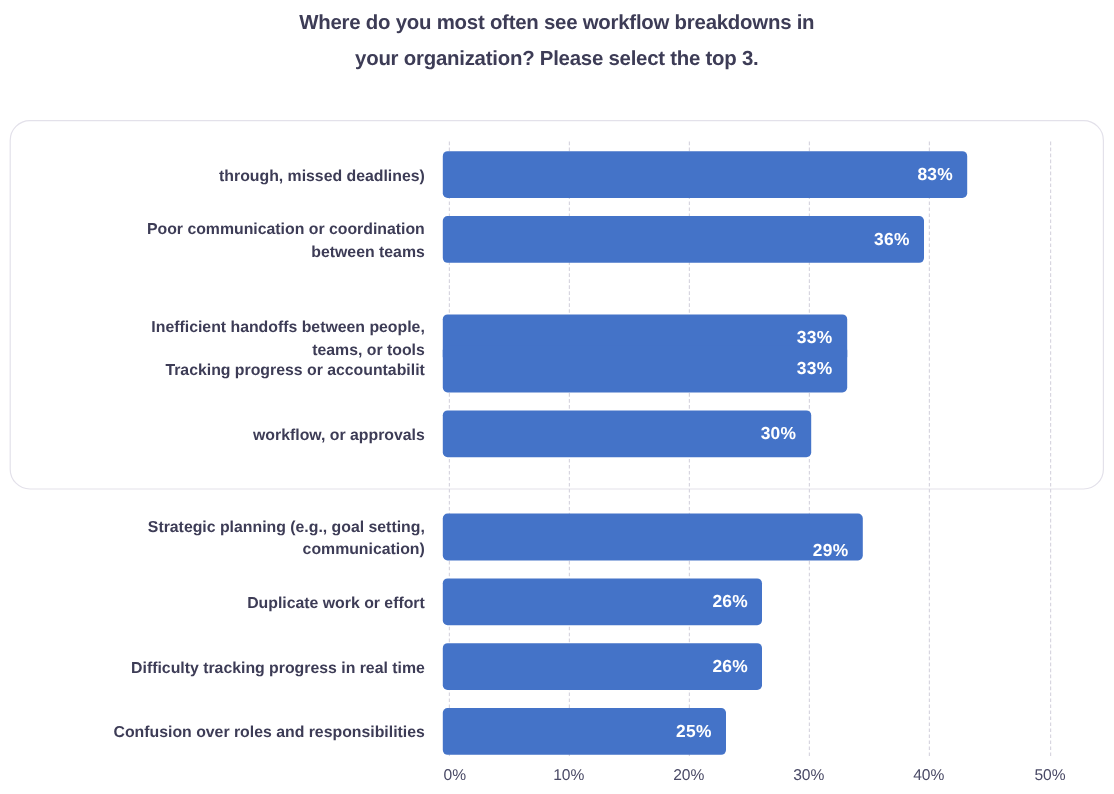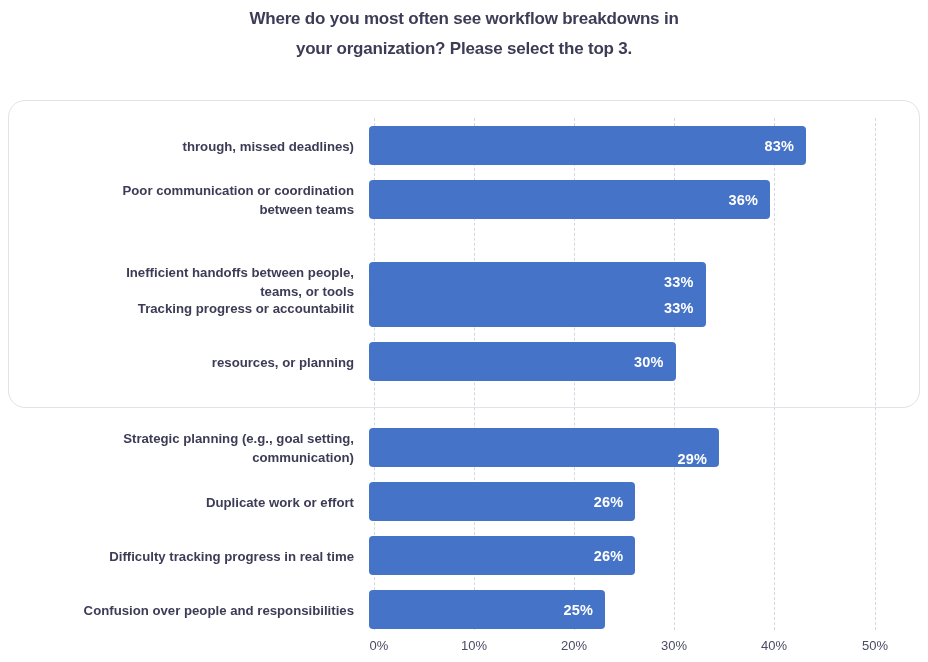--- a/index.html
+++ b/index.html
@@ -184,21 +184,21 @@
         <div class="row" style="top: 288px;">
           <div class="row-label">
             <div>Tracking progress or accountabilit</div>
           </div>
           <div class="bar" style="width: 336.65px; background: rgb(68, 115, 200);">
             <span class="bar-value">33%</span>
           </div>
         </div>
         <div class="row" style="top: 342px;">
           <div class="row-label">
-            <div>resources, or planning</div>
+            <div>workflow, or approvals</div>
           </div>
           <div class="bar" style="width: 306.5px; background: rgb(68, 115, 200);">
             <span class="bar-value">30%</span>
           </div>
         </div>
         <div class="row" style="top: 428px;">
           <div class="row-label">
             <div>Strategic planning (e.g., goal setting,</div>
             <div>communication)</div>
           </div>
@@ -217,21 +217,21 @@
         <div class="row" style="top: 536px;">
           <div class="row-label">
             <div>Difficulty tracking progress in real time</div>
           </div>
           <div class="bar" style="width: 266.3px; background: rgb(68, 115, 200);">
             <span class="bar-value">26%</span>
           </div>
         </div>
         <div class="row" style="top: 590px;">
           <div class="row-label">
-            <div>Confusion over people and responsibilities</div>
+            <div>Confusion over roles and responsibilities</div>
           </div>
           <div class="bar" style="width: 236px; background: rgb(68, 115, 200);">
             <span class="bar-value">25%</span>
           </div>
         </div>
       </div>
   </div>
 
   <div class="xticks" id="xticks">
       <div class="xtick" style="left: 379px;">0%</div>

